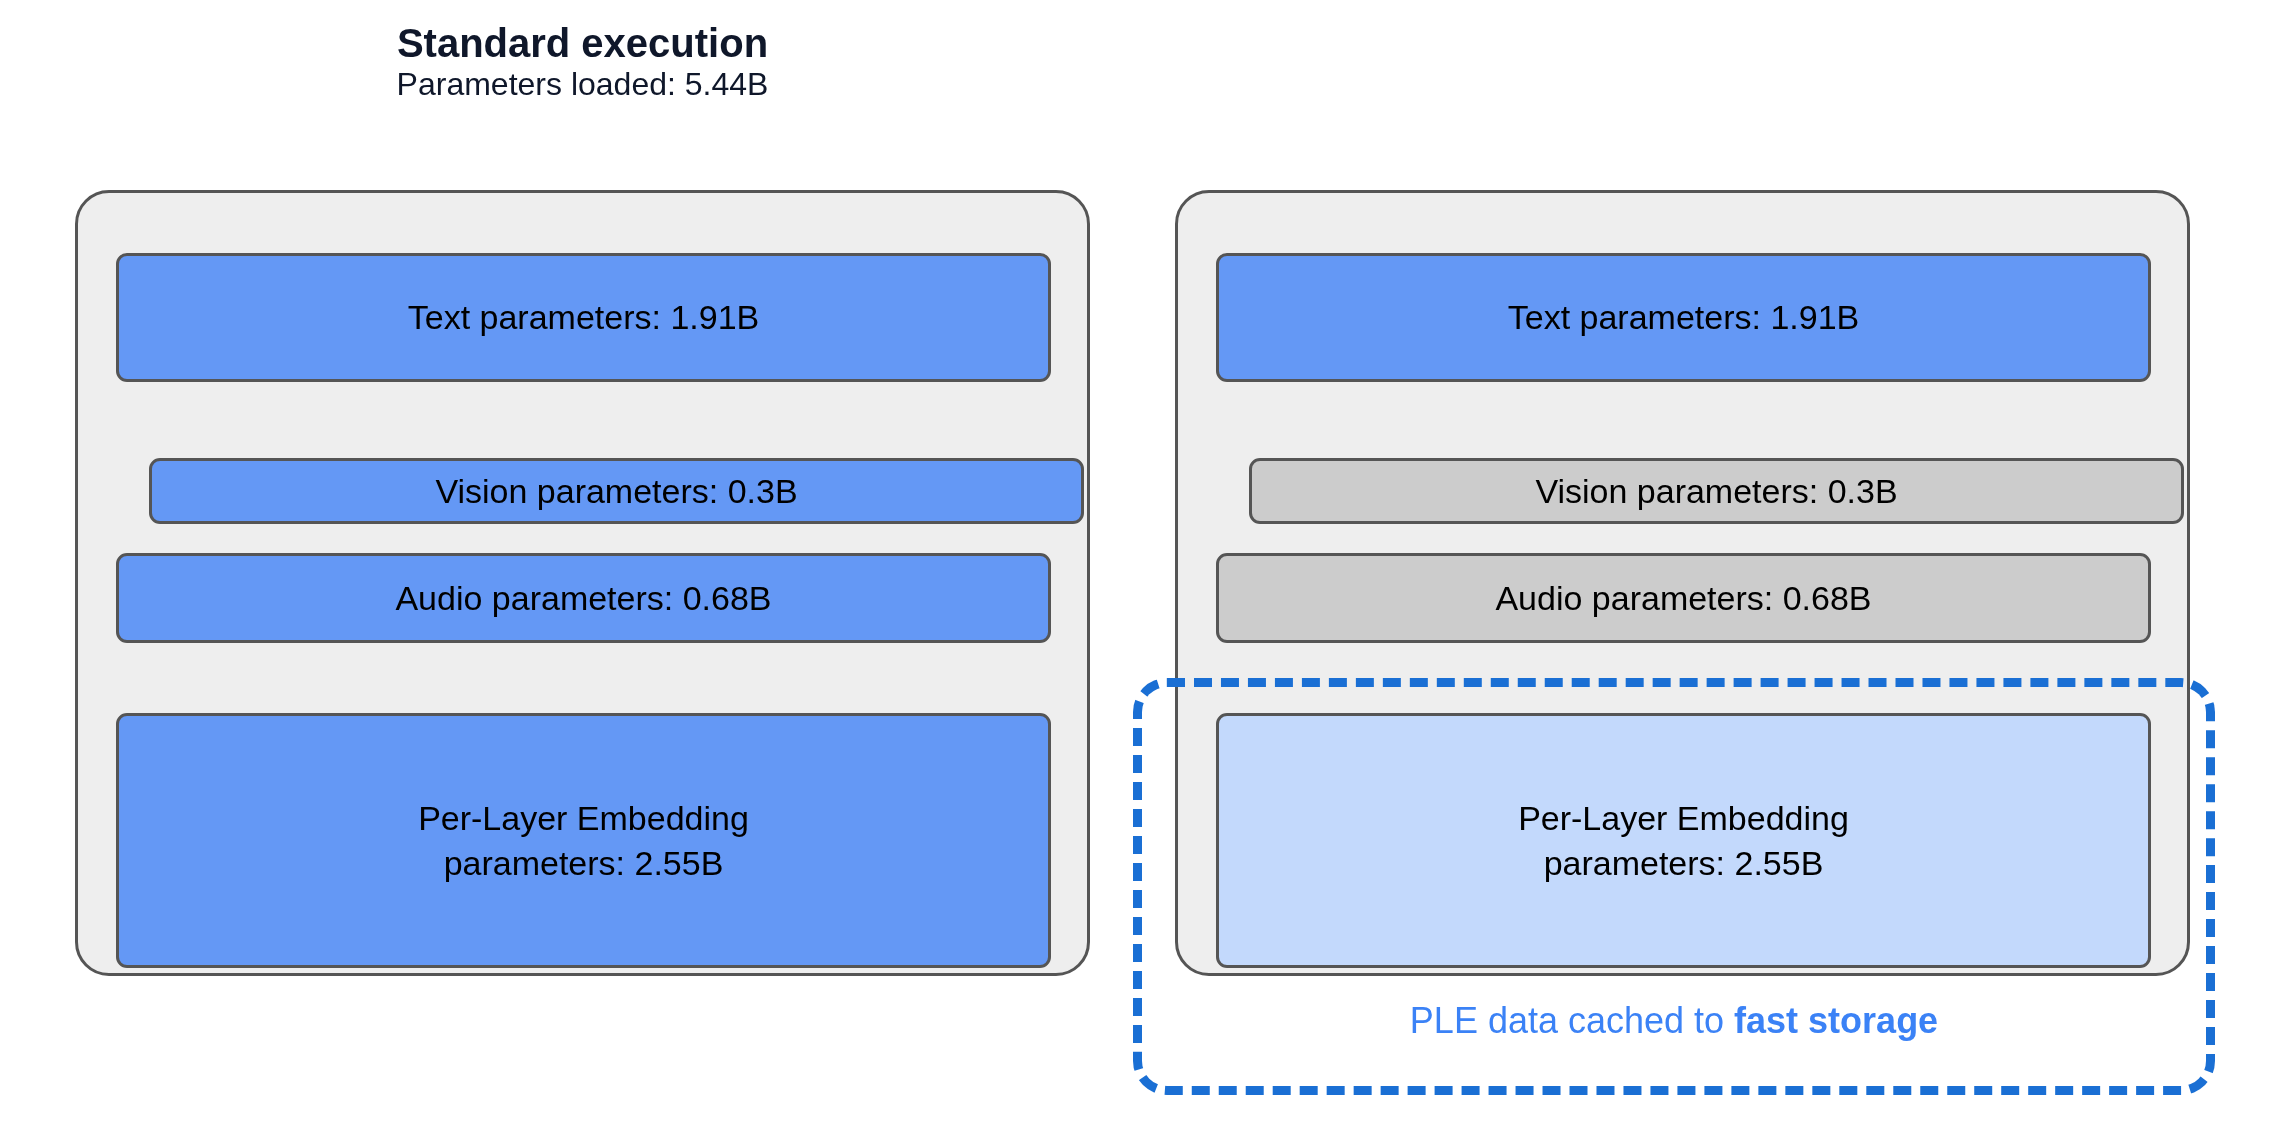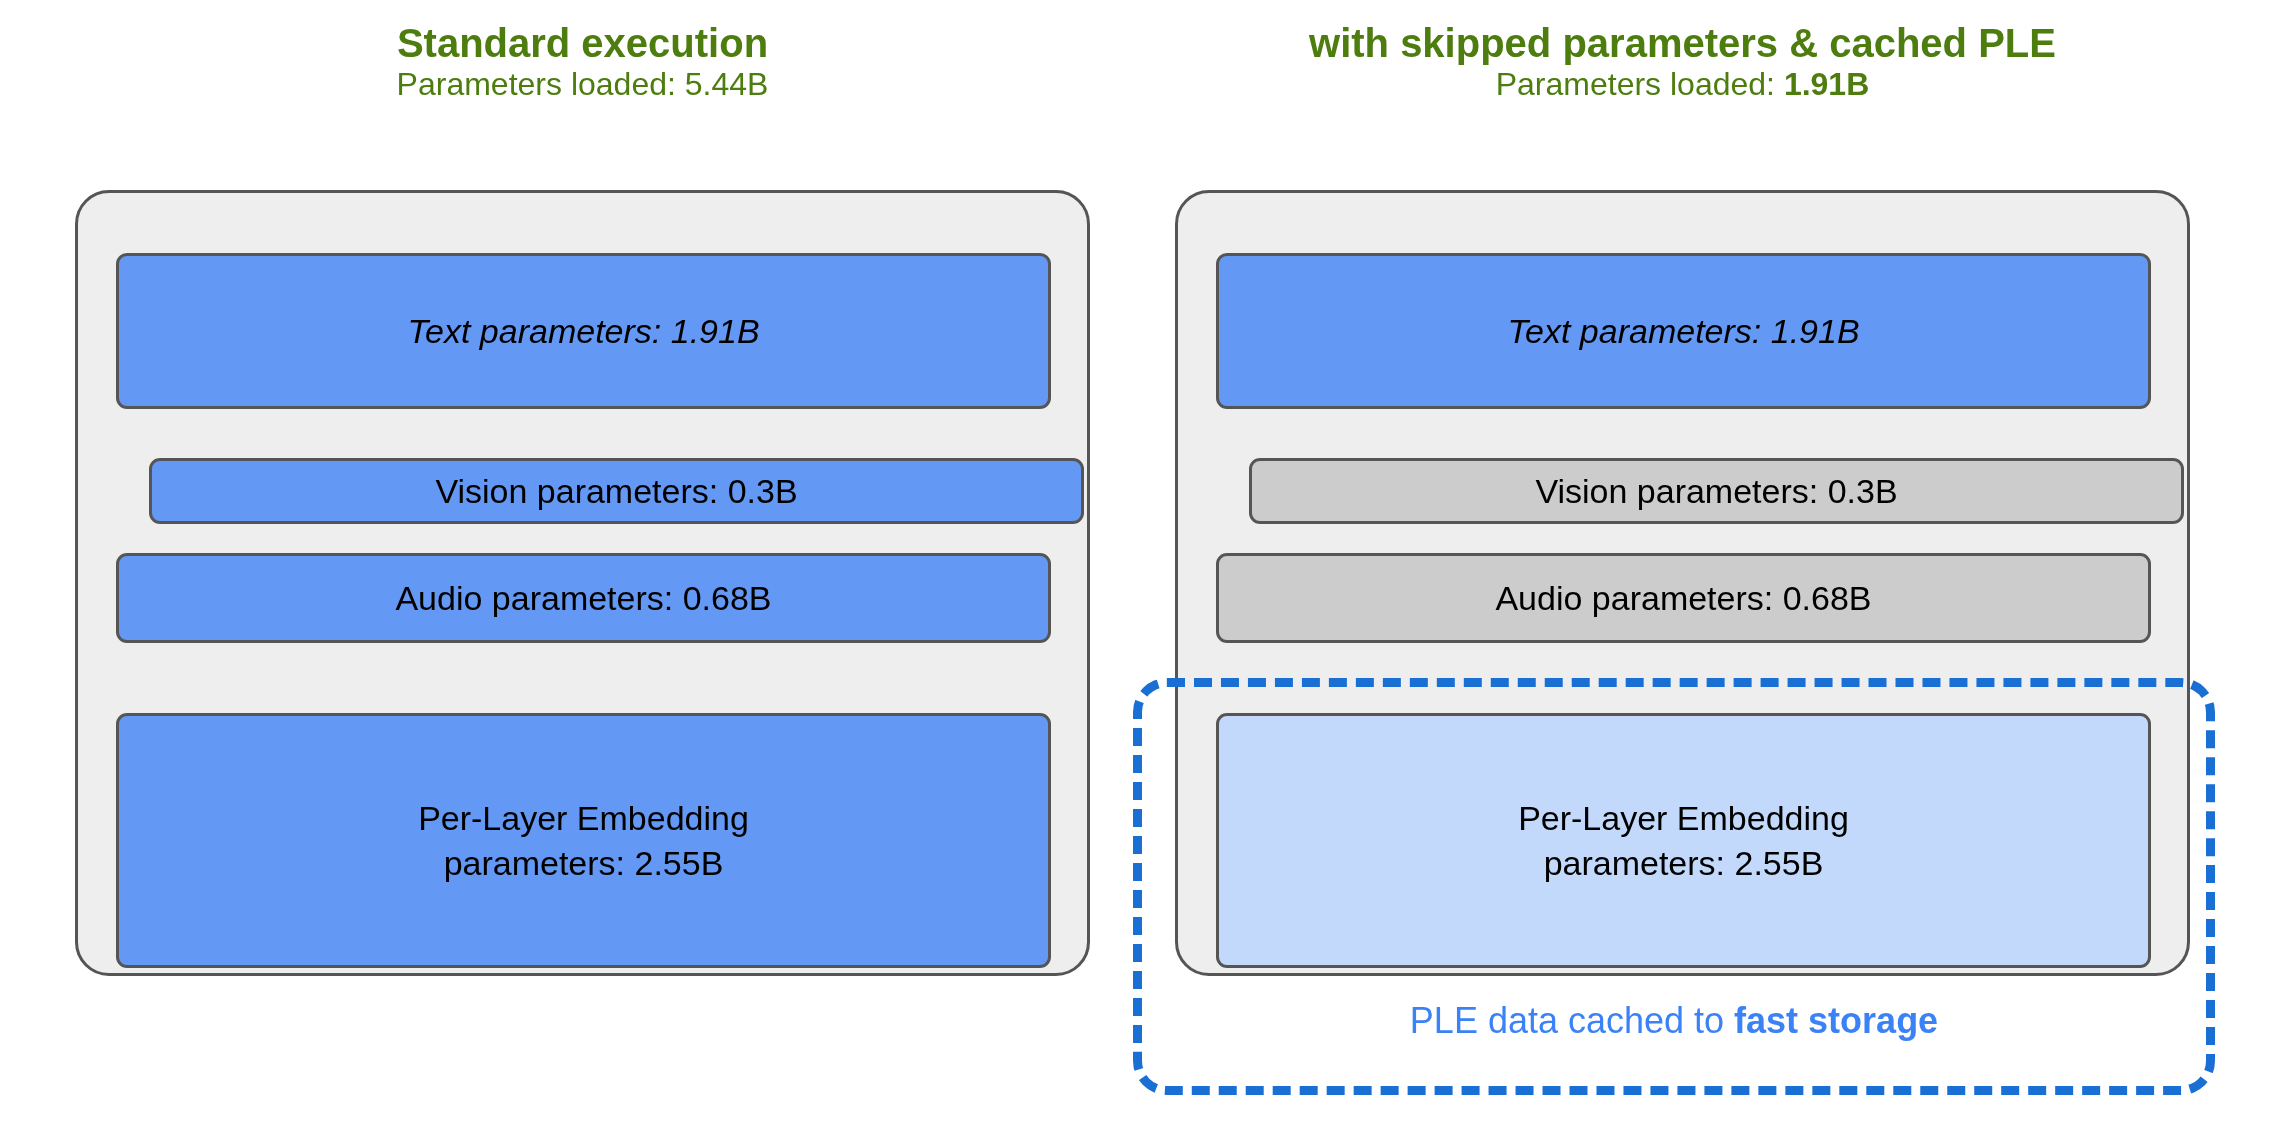--- a/index.html
+++ b/index.html
@@ -17,21 +17,21 @@
 
   .stage {
     position: absolute;
     inset: 0;
   }
 
   
   .col-head {
     position: absolute;
     text-align: center;
-    color: #4d7c0f;
+    color: #0f172a;
   }
   .col-head .title {
     font-size: 40px;
     font-weight: bold;
     line-height: 1.15;
     white-space: nowrap;
   }
   .col-head .subtitle {
     font-size: 32px;
     font-weight: normal;
@@ -69,21 +69,21 @@
     color: #000000;
     font-size: 34px;
     line-height: 1.32;
     z-index: 3;
   }
   .pbox.blue   { background: #6498f5; }
   .pbox.gray   { background: #cccccc; }
   .pbox.lblue  { background: #c3d9fc; }
 
   
-  .row-text   { top: 60px;  height: 156px; font-style: italic; }
+  .row-text   { top: 60px;  height: 129px; }
   .row-vision { top: 265px; height: 66px; margin-left: 33px;  }
   .row-audio  { top: 360px; height: 90px; text-align: right;  }
   .row-ple    { top: 520px; height: 255px; }
 
   
   #panel-left  .pbox { left: 38px; width: 935px; }
   #panel-right .pbox { left: 38px; width: 935px; }
 
   
   #cache-box {
@@ -117,26 +117,20 @@
 
 <div class="stage">
 
   <div class="col-head" id="head-left">
     <div class="title">Standard execution</div>
     <div class="subtitle">
       <span>Parameters loaded: </span><span>5.44B</span>
     </div>
   </div>
 
-  <div class="col-head" id="head-right">
-    <div class="title">with skipped parameters &amp; cached PLE</div>
-    <div class="subtitle">
-      <span>Parameters loaded: </span><b>1.91B</b>
-    </div>
-  </div>
 
   <div class="panel" id="panel-left">
 
     <div class="pbox blue row-text">
       <span>Text parameters: 1.91B</span>
     </div>
 
     <div class="pbox blue row-vision">
       <span>Vision parameters: 0.3B</span>
     </div>

